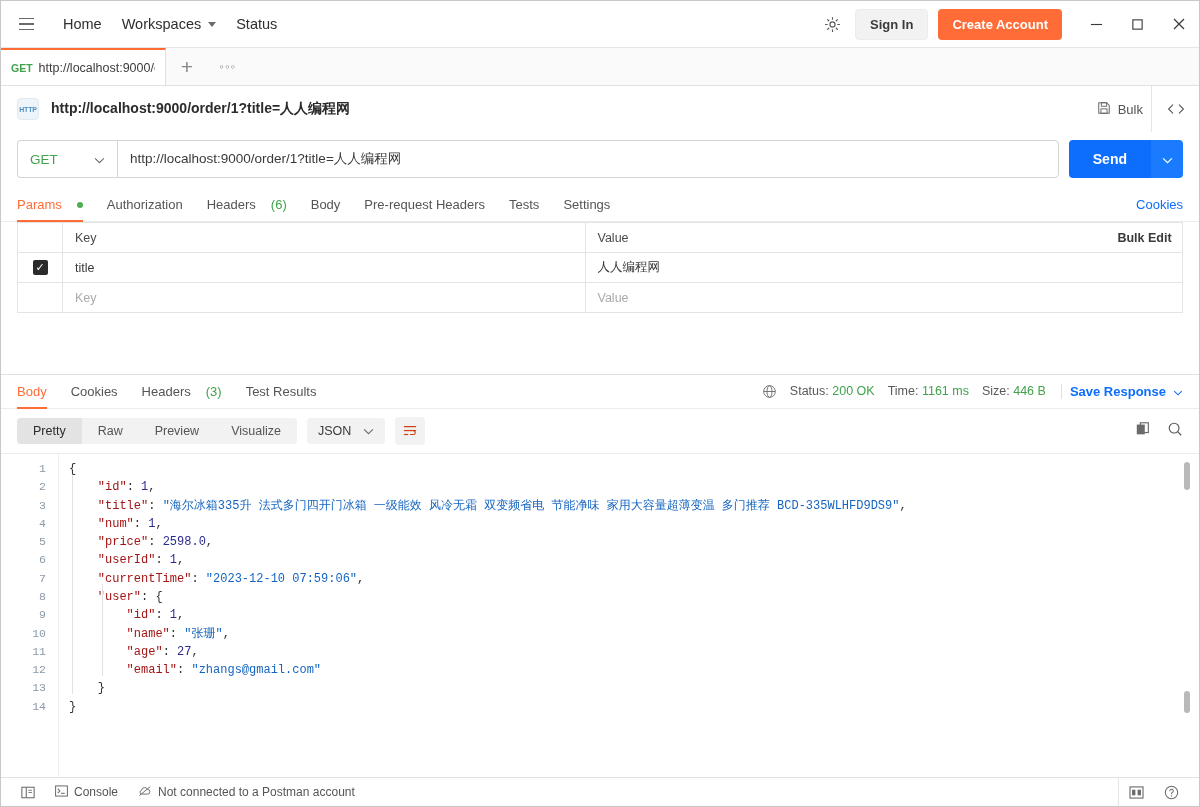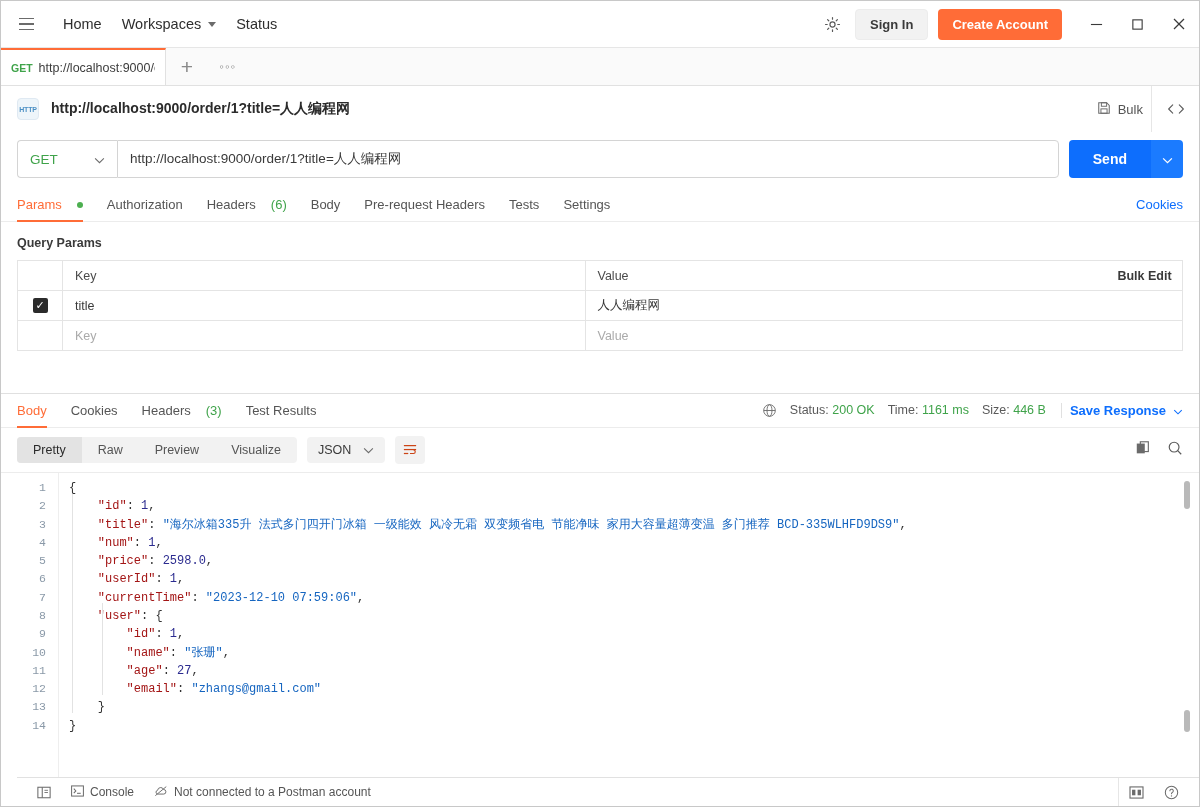--- a/index.html
+++ b/index.html
@@ -305,21 +305,20 @@
   }
   .vthumb { position: absolute; width: 6px; background: #b9b9b9; border-radius: 3px; left: 1px; }
 
   
   .footer {
     height: 29px; flex: 0 0 29px;
     display: flex; align-items: center;
     border-top: 1px solid #e1e1e1;
     background: #fff; padding: 0 10px;
     gap: 0;
-    margin-left: 16px;
   }
   .fitem {
     display: flex; align-items: center; gap: 6px;
     font-size: 12px; color: #555; cursor: pointer;
     padding: 0 10px; height: 28px;
   }
   .fdivider { width: 1px; height: 28px; background: #e6e6e6; }
   .fright { margin-left: auto; display: flex; align-items: center; }
 </style>
 </head>
@@ -462,21 +461,20 @@
     </div>
     <div class="rtab">
       <span>Tests</span>
     </div>
     <div class="rtab">
       <span>Settings</span>
     </div>
     <div class="cookieslink">Cookies</div>
   </div>
 
-  <div class="qplabel">Query Params</div>
 
   <div class="ptable">
     <div class="prow header">
       <div class="pcheck"></div>
       <div class="pkey">
         <span class="pcellt head">Key</span>
       </div>
       <div class="pval">
         <span class="pcellt head">Value</span>
       </div>

